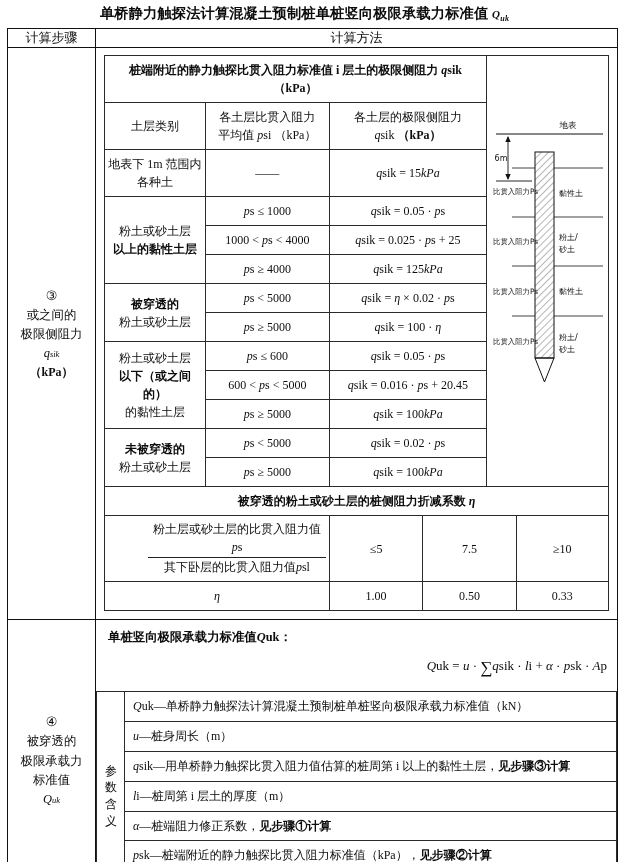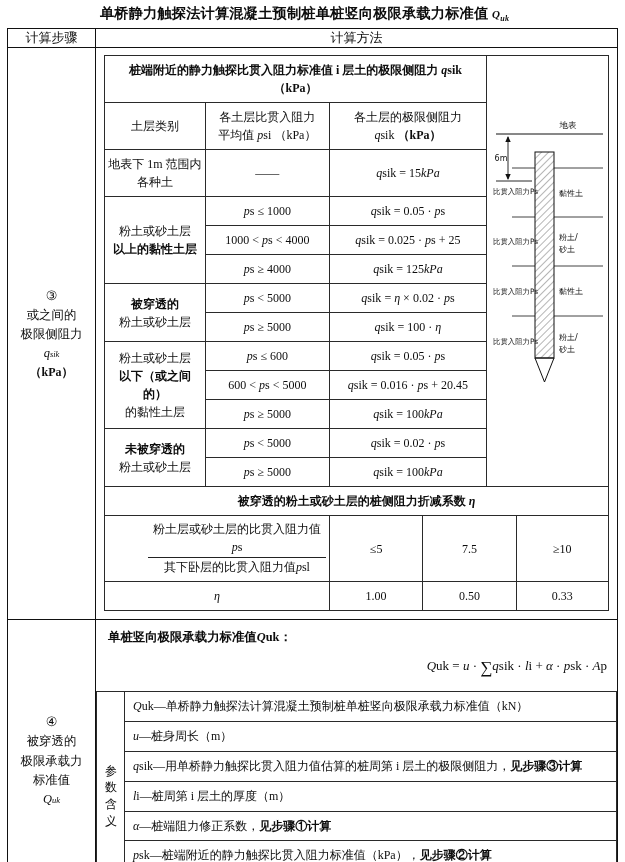--- a/index.html
+++ b/index.html
@@ -456,21 +456,21 @@
                   <span class="m">Q</span><span class="sub">uk</span><span>—单桥静力触探法计算混凝土预制桩单桩竖向极限承载力标准值（kN）</span>
                 </td>
               </tr>
               <tr>
                 <td>
                   <span class="m">u</span><span>—桩身周长（m）</span>
                 </td>
               </tr>
               <tr>
                 <td>
-                  <span class="m">q</span><span class="sub">sik</span><span>—用单桥静力触探比贯入阻力值估算的桩周第 i 层土的极限侧阻力，</span><span class="emph">见步骤③计算</span>
+                  <span class="m">q</span><span class="sub">sik</span><span>—用单桥静力触探比贯入阻力值估算的桩周第 i 以上的黏性土层，</span><span class="emph">见步骤③计算</span>
                 </td>
               </tr>
               <tr>
                 <td>
                   <span class="m">l</span><span class="sub">i</span><span>—桩周第 i 层土的厚度（m）</span>
                 </td>
               </tr>
               <tr>
                 <td>
                   <span class="m">α</span><span>—桩端阻力修正系数，</span><span class="emph">见步骤①计算</span>

